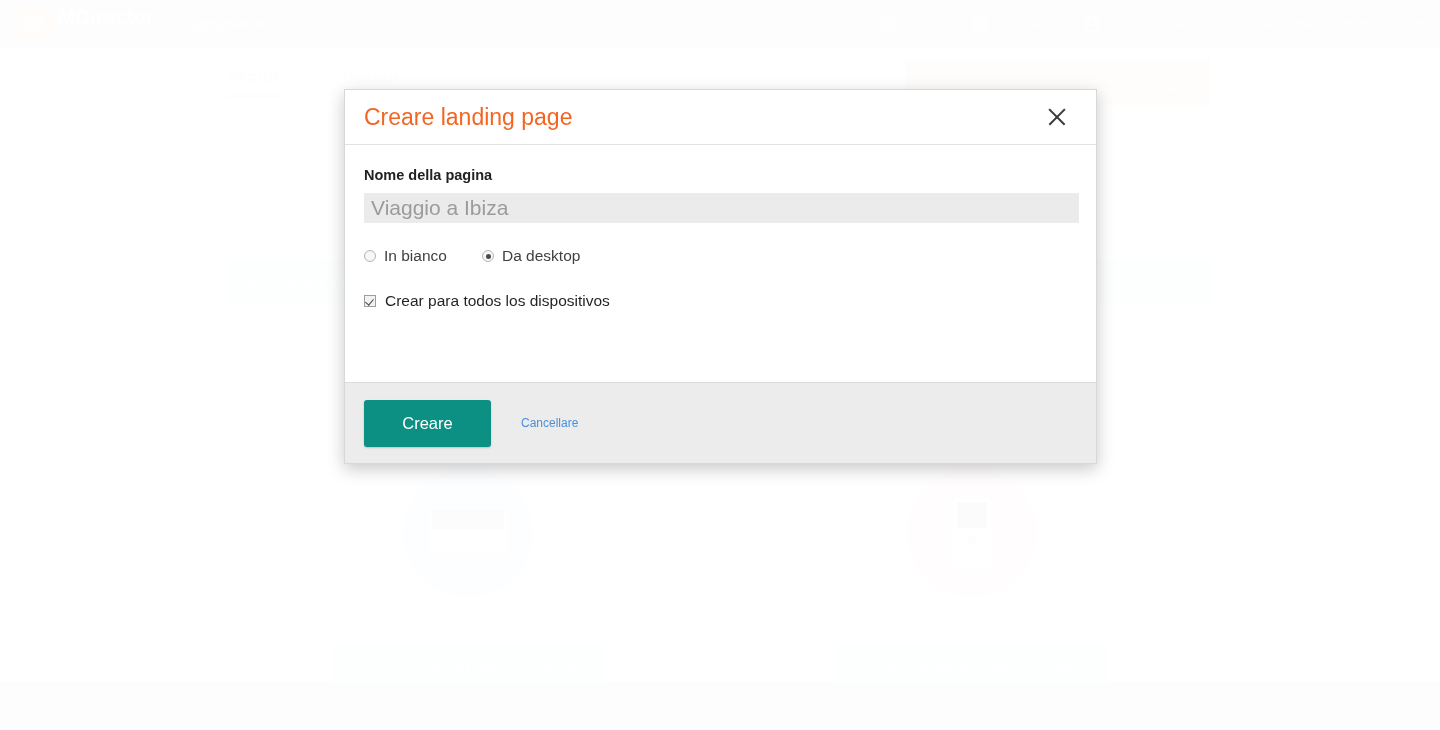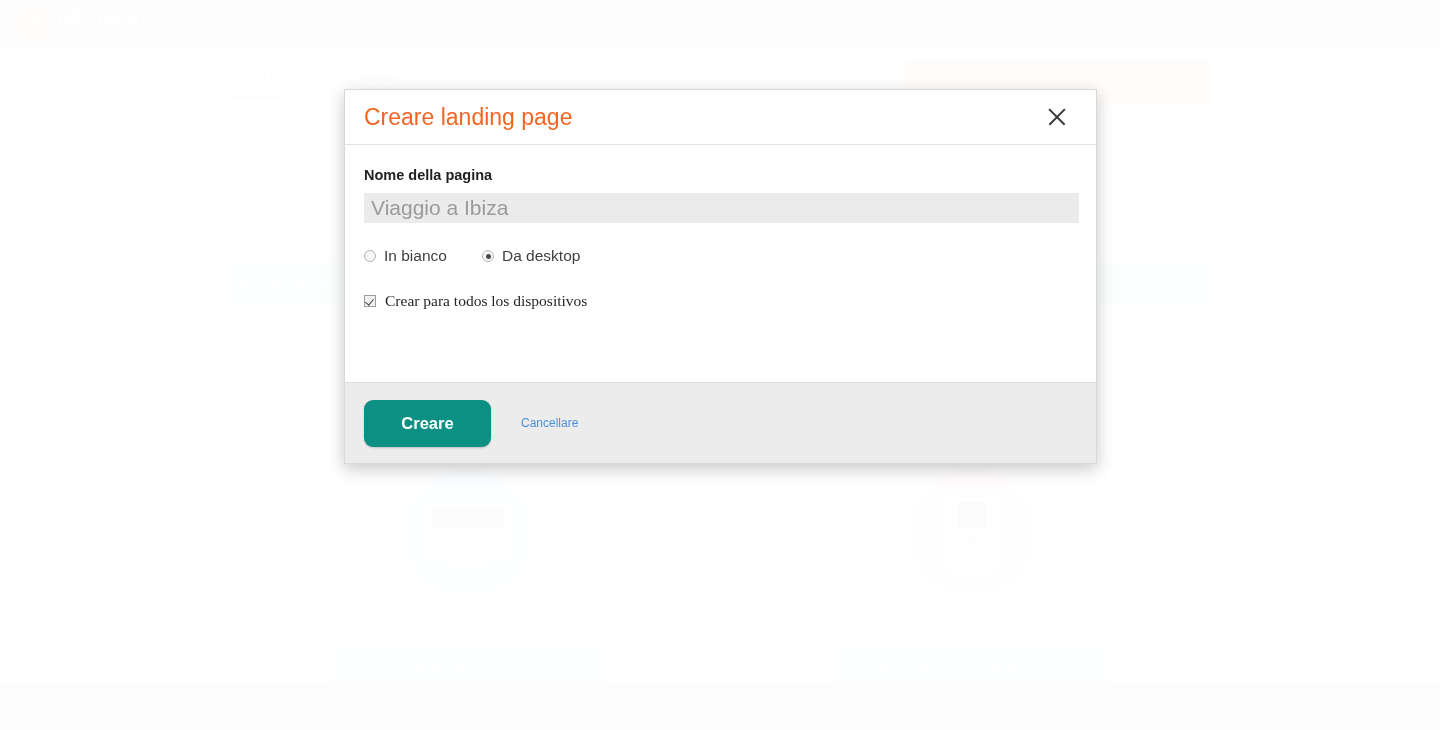--- a/index.html
+++ b/index.html
@@ -470,21 +470,20 @@
     background: #4a4a4a;
   }
   .check-row {
     display: flex;
     align-items: center;
     gap: 9px;
     margin-top: 27px;
     font-size: 15.5px;
     color: #1f2326;
     cursor: pointer;
-    font-family: Liberation Serif, serif;
   }
   .checkbox {
     width: 12px; height: 12px;
     border: 1px solid #9d9d9d;
     background: #f2f2f2;
     position: relative;
     flex: 0 0 auto;
     box-sizing: border-box;
   }
   .checkbox.checked::after {
@@ -504,23 +503,23 @@
     display: flex;
     align-items: center;
     padding-left: 19px;
     box-sizing: border-box;
     gap: 30px;
   }
   .btn-primary {
     background: #0d9084;
     color: #ffffff;
     font-size: 16.5px;
-    font-weight: bold;
+    font-weight: normal;
     border: none;
-    border-radius: 9px;
+    border-radius: 3px;
     width: 127px;
     height: 47px;
     cursor: pointer;
     font-family: "Liberation Sans", sans-serif;
     box-shadow: 0 1px 2px rgba(0,0,0,0.18);
   }
   .btn-link {
     color: #4a90d9;
     font-size: 12px;
     text-decoration: none;

